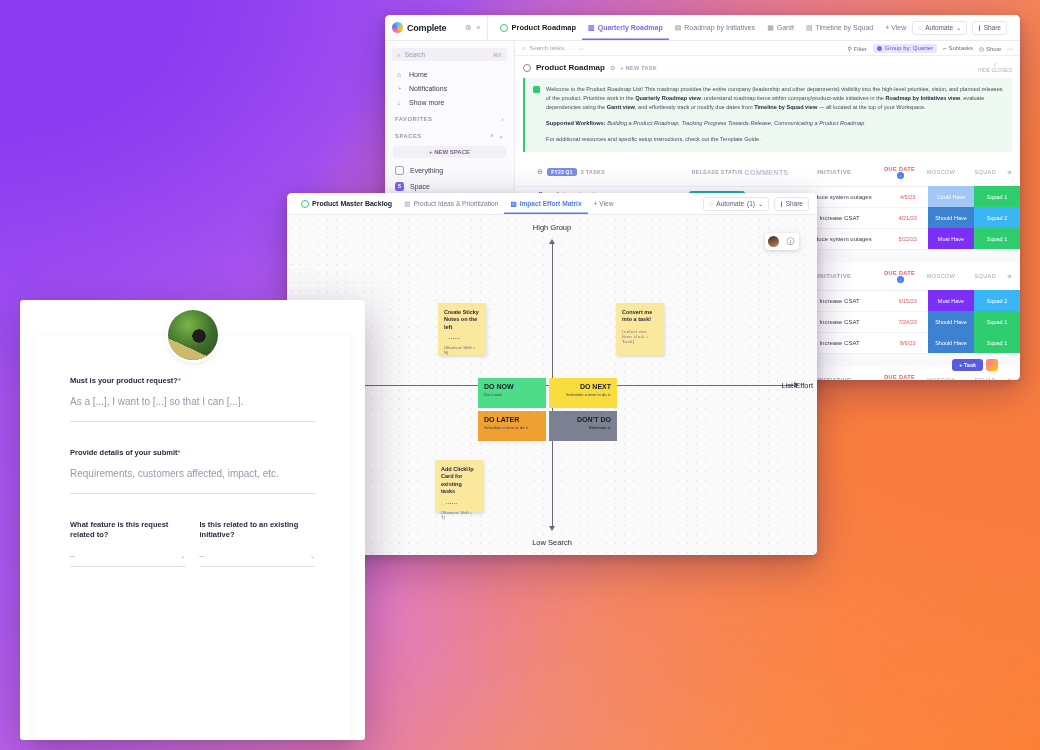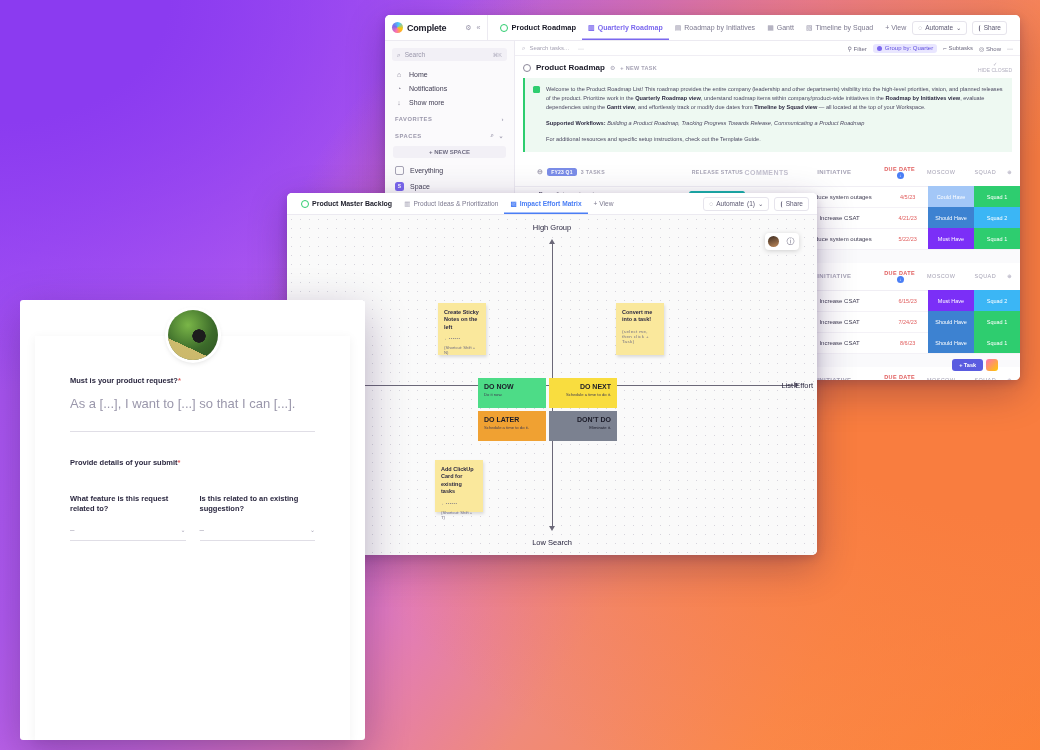--- a/index.html
+++ b/index.html
@@ -193,22 +193,22 @@
                  background: radial-gradient(circle at 40% 30%, #7ab648, #3c6b2a 55%, #2c4f20 100%);
                  box-shadow: 0 0 0 3px #fff, 0 2px 6px rgba(0,0,0,.2); overflow: hidden; }
   .form-avatar::after { content: ""; position: absolute; inset: 0;
                  background: linear-gradient(25deg, rgba(230,200,120,.85) 0 30%, rgba(0,0,0,0) 30%),
                              radial-gradient(circle at 62% 52%, #1d1d1d 0 16%, rgba(0,0,0,0) 17%); }
   .form-title { font-size: 17px; font-weight: 700; color: #1b1b28; text-align: center; margin-bottom: 24px; }
   .form-desc { font-size: 8.5px; line-height: 1.72; color: #3f3c52; margin-bottom: 30px; }
   .f-label { font-size: 7.5px; font-weight: 700; color: #2b2840; margin-bottom: 10px; line-height: 1.35; }
   .f-label .req { color: #e05c5c; }
   .f-group { margin-bottom: 26px; }
-  .f-input { font-size: 13px; color: #9a97ab; border-bottom: 1px solid #e0dee6;
-             padding-bottom: 20px; }
+  .f-input { font-size: 10px; color: #9a97ab; border-bottom: 1px solid #e0dee6;
+             padding-bottom: 14px; }
   .f-avatar-btn { width: 20px; height: 20px; border-radius: 50%; border: 1px dashed #c3c0cf;
                   position: relative; display: flex; align-items: center; justify-content: center;
                   color: #a6a3b5; font-size: 9px; }
   .f-avatar-btn .plus { position: absolute; right: -2px; bottom: -1px; width: 9px; height: 9px;
                         border-radius: 50%; background: #9a97ab; color: #fff; font-size: 6px;
                         display: flex; align-items: center; justify-content: center; }
   .f-row { display: flex; gap: 14px; }
   .f-row > div { flex: 1; }
   .f-select { display: flex; align-items: center; font-size: 8px; color: #9a97ab;
               border-bottom: 1px solid #e0dee6; padding-bottom: 6px; }
@@ -600,32 +600,33 @@
       <div class="f-label">
         <span>Must is your product request?</span><span class="req">*</span>
       </div>
       <div class="f-input">As a [...], I want to [...] so that I can [...].</div>
     </div>
 
     <div class="f-group">
       <div class="f-label">
         <span>Provide details of your submit</span><span class="req">*</span>
       </div>
+      <div class="f-input">Requirements, customers affected, impact, etc.</div>
     </div>
 
     <div class="f-row">
       <div>
         <div class="f-label">What feature is this request related to?</div>
         <div class="f-select">
           <span>–</span>
           <span class="car">⌄</span>
         </div>
       </div>
       <div>
-        <div class="f-label">Is this related to an existing suggestion?</div>
+        <div class="f-label">Is this related to an existing initiative?</div>
         <div class="f-select">
           <span>–</span>
           <span class="car">⌄</span>
         </div>
       </div>
     </div>
   </div>
 </div>
 
 </body></html>

